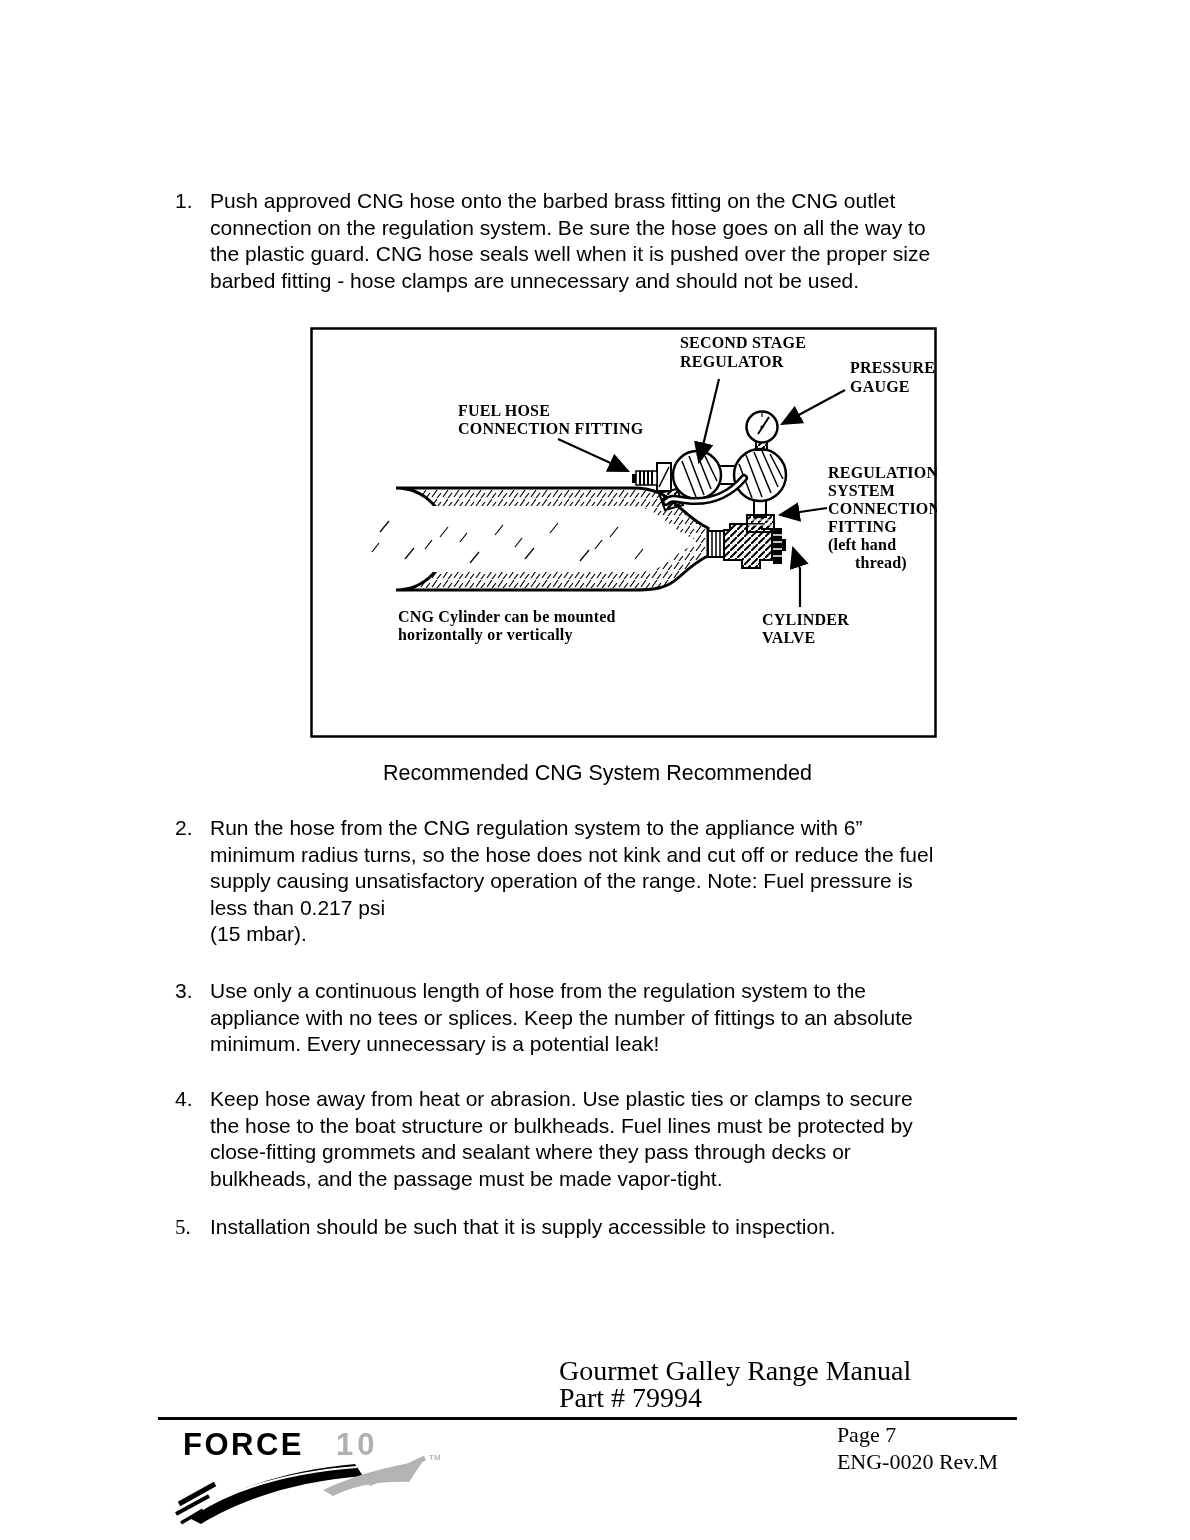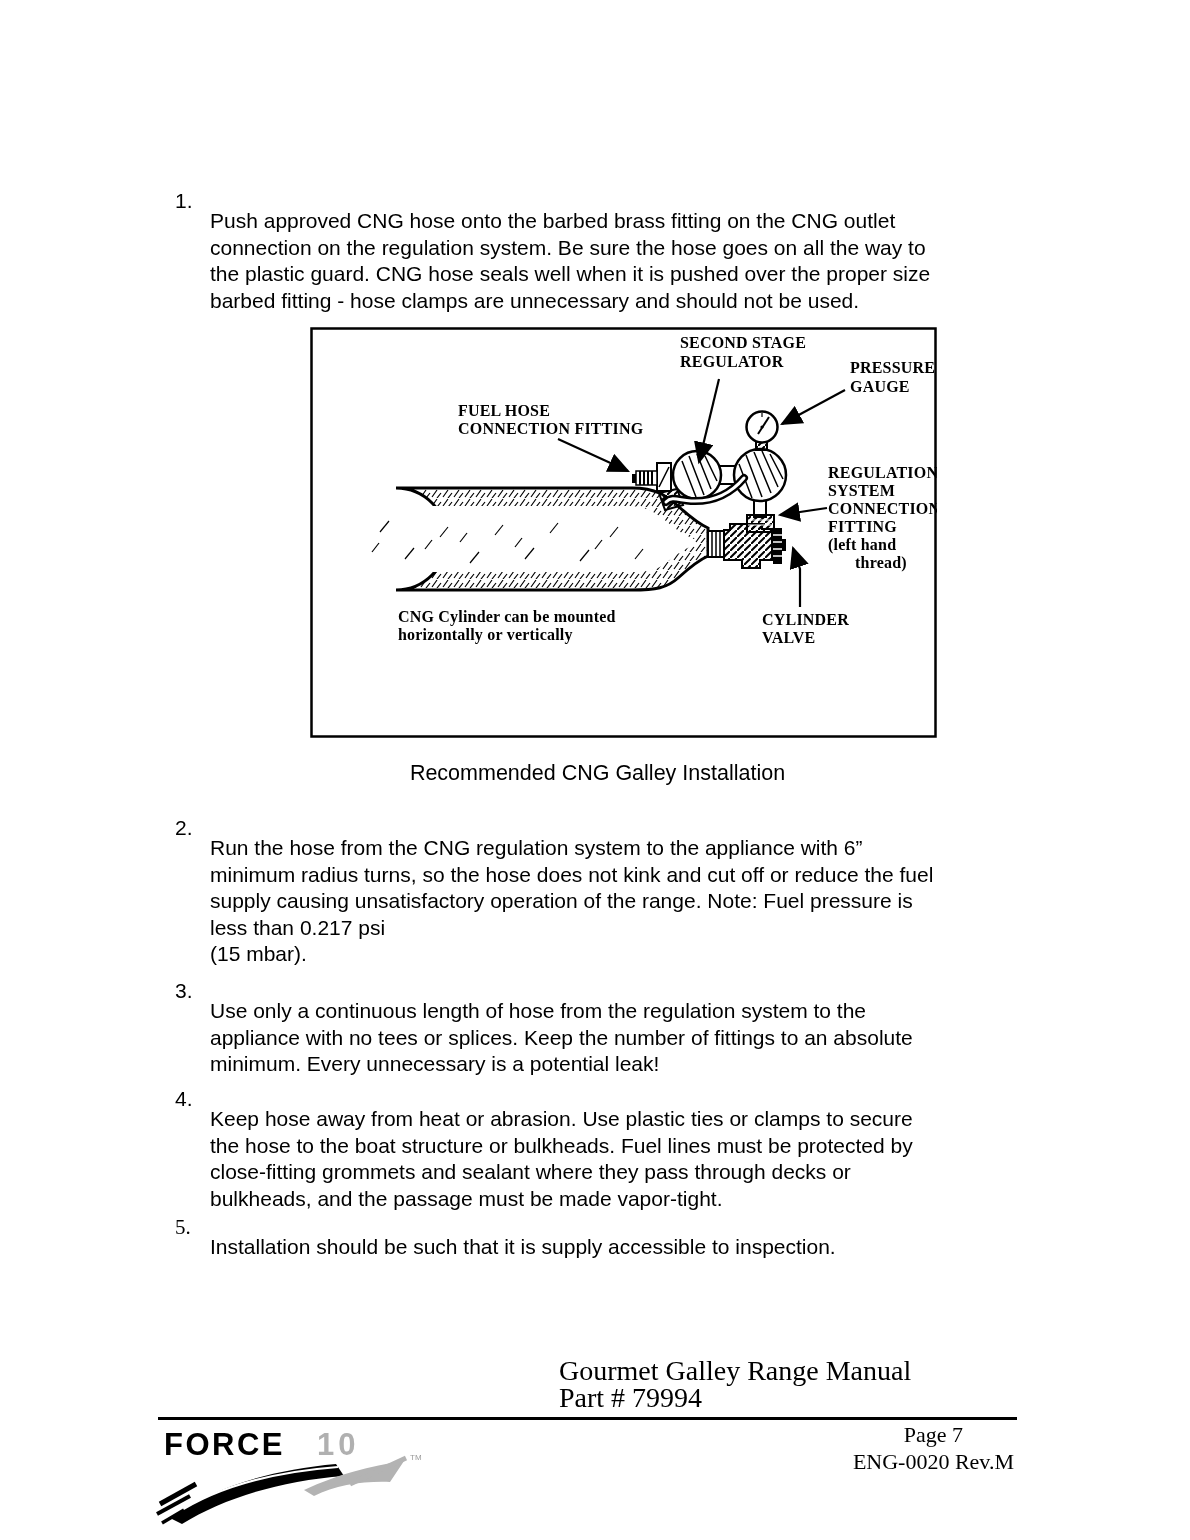--- a/index.html
+++ b/index.html
@@ -3,31 +3,31 @@
 <meta charset="utf-8">
 <style>
   html,body{margin:0;padding:0;background:#e8e8e8;}
   .page{position:relative;width:1190px;height:1540px;background:#ffffff;
         font-family:"Liberation Sans",sans-serif;color:#000;overflow:hidden;margin:0 auto;}
   .heading{position:absolute;left:178px;top:133px;font-size:23px;font-weight:bold;
            text-decoration:underline;text-decoration-thickness:2px;text-underline-offset:4px;
            letter-spacing:.2px;}
   .item{position:absolute;left:175px;width:848px;display:flex;font-size:21px;line-height:26.5px;}
   .item .num{width:35px;flex:none;}
-  .item .txt{flex:1;white-space:pre-line;margin-top:20px;}
+  .item .txt{flex:1;white-space:pre-line;}
   .serif-num{font-family:"Liberation Serif",serif;}
   .caption{position:absolute;left:175px;top:761px;width:845px;text-align:center;font-size:21.5px;}
   .figure{position:absolute;left:310px;top:327px;width:627px;height:411px;}
   .fig-label{font-family:"Liberation Serif",serif;font-weight:bold;font-size:16px;letter-spacing:.2px;fill:#000;}
   .footer-rule{position:absolute;left:158px;top:1417px;width:859px;height:3px;background:#000;}
   .footer-left{position:absolute;left:559px;top:1358px;font-family:Liberation Serif, serif;
                font-size:28px;line-height:26.5px;}
-  .footer-right{position:absolute;right:176px;top:1422px;text-align:center;
+  .footer-right{position:absolute;right:192px;top:1422px;text-align:left;
                 font-family:"Liberation Serif",serif;font-size:22px;line-height:26.5px;}
-  .logo{position:absolute;left:154px;top:1424px;}
+  .logo{position:absolute;left:173px;top:1424px;}
   .logo text{font-family:"Liberation Sans",sans-serif;}
 </style>
 </head>
 <body>
 
 <div class="page">
 
 
   <div class="item" style="top:188px">
     <span class="num">1.</span>
@@ -175,21 +175,21 @@
       <text class="fig-label" x="518" y="205">FITTING</text>
       <text class="fig-label" x="518" y="223">(left hand</text>
       <text class="fig-label" x="545" y="241">thread)</text>
       <text class="fig-label" x="452" y="298">CYLINDER</text>
       <text class="fig-label" x="452" y="316">VALVE</text>
       <text class="fig-label" x="88" y="295">CNG Cylinder can be mounted</text>
       <text class="fig-label" x="88" y="313">horizontally or vertically</text>
     </svg>
   </div>
 
-  <div class="caption">Recommended CNG Galley Installation</div>
+  <div class="caption">Recommended CNG System Recommended</div>
 
   <div class="footer-rule"></div>
 
   <div class="logo">
     <svg width="280" height="102" viewBox="0 0 280 102">
       <text x="10" y="31" font-size="31" font-weight="900" letter-spacing="2.5" fill="#000">FORCE</text>
       <text x="163" y="31" font-size="31" font-weight="900" letter-spacing="4" fill="#b0b0b0">10</text>
       <text x="256" y="36" font-size="8" fill="#9a9a9a">TM</text>
       <g>
         <path d="M16,94 C58,64 115,46 182,40 L190,52 C126,57 70,74 28,100 Z" fill="#000"></path>

